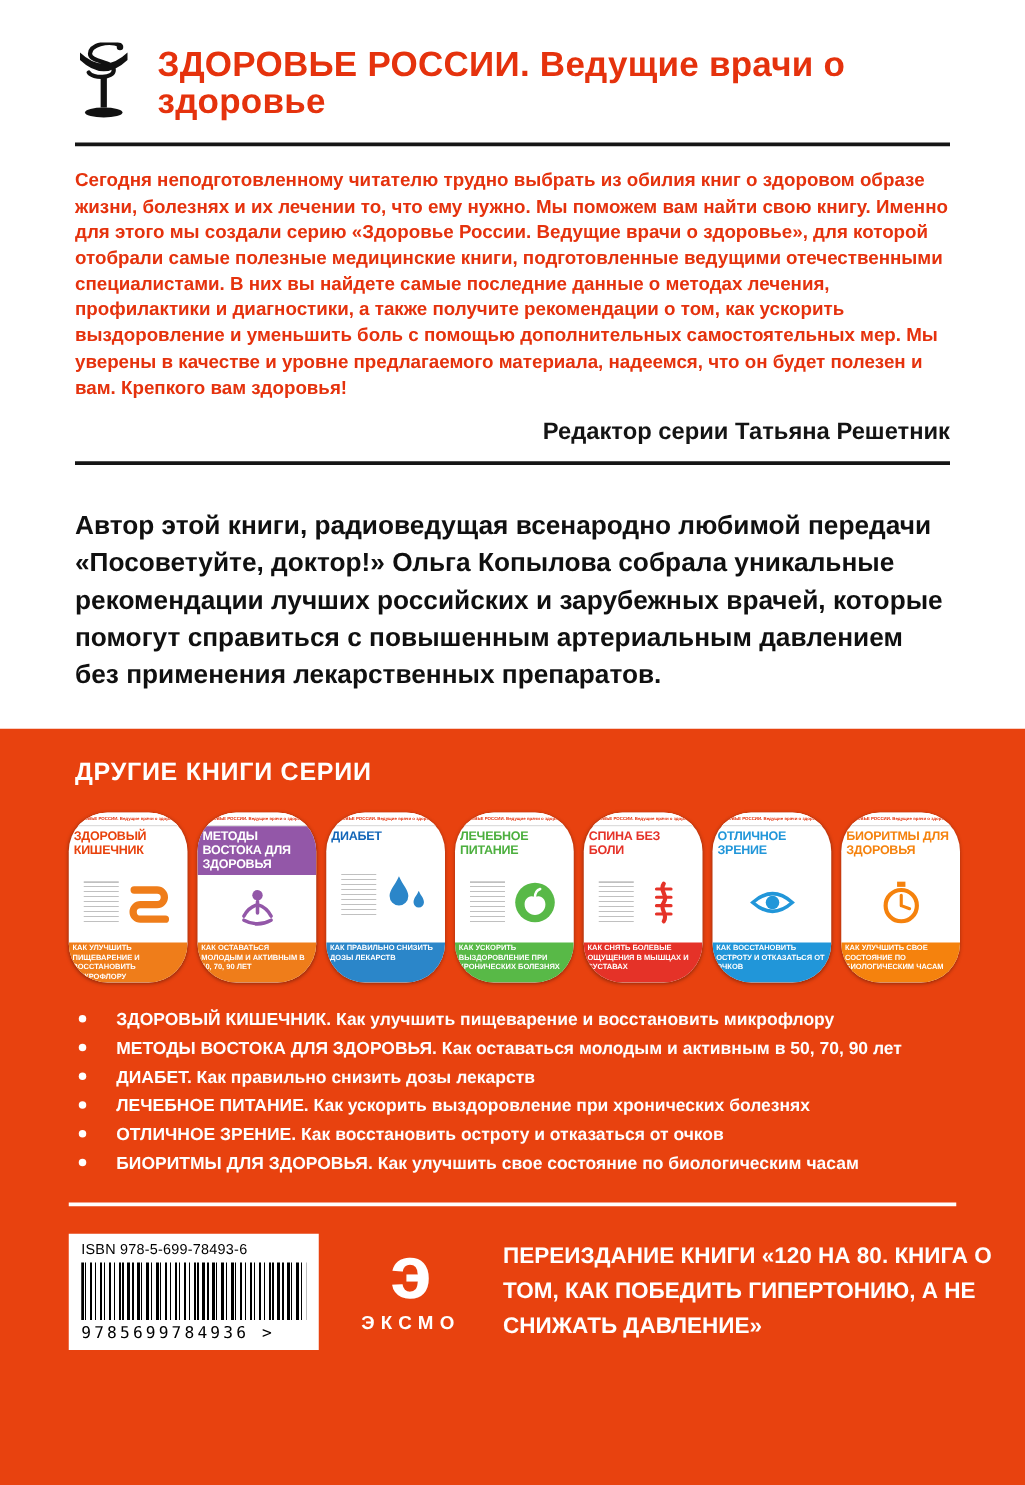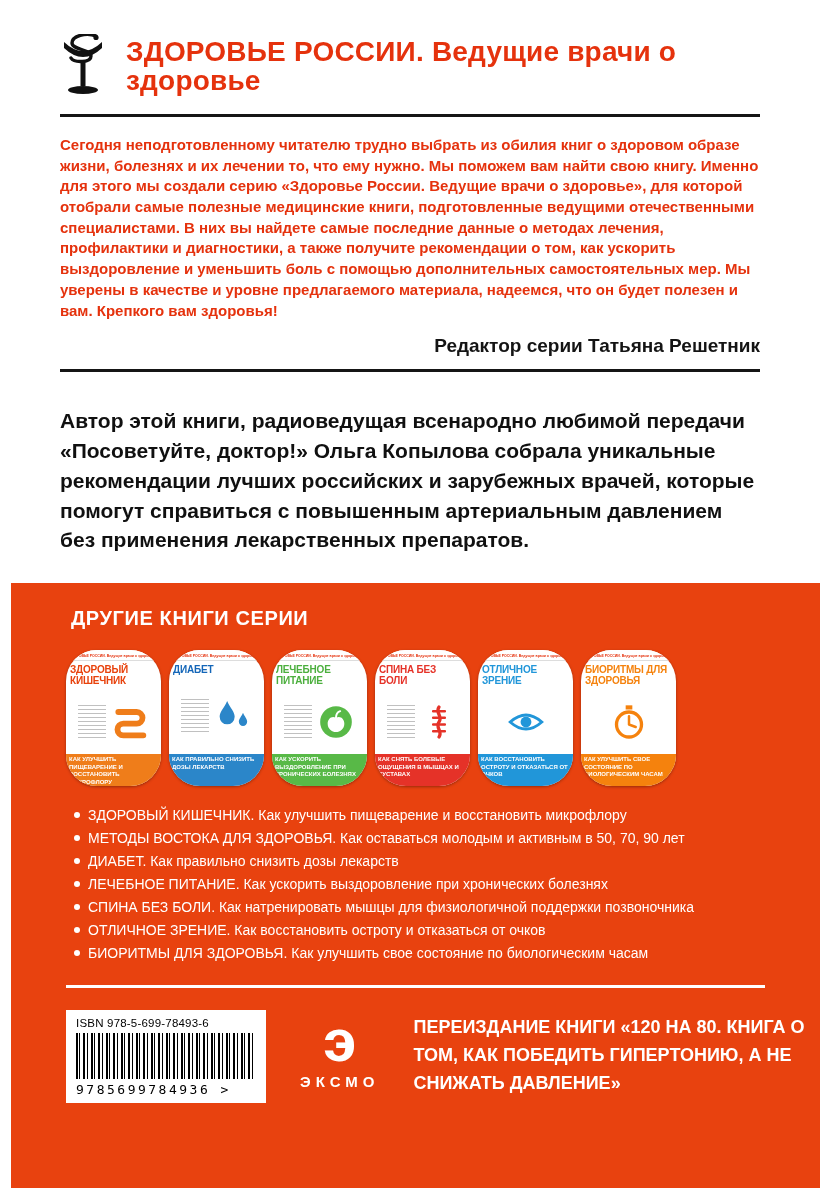--- a/index.html
+++ b/index.html
@@ -28,21 +28,20 @@
   }
   .rule-2{height:3px;background:#151515;margin-top:12px;}
   .annotation{
     margin-top:34px;color:#101010;font-weight:bold;
     font-size:21px;line-height:1.42;margin-bottom:28px;
   }
   
   .red-section{
     flex:1 1 auto;min-height:0;background:#e8420f;color:#ffffff;
     padding:24px 55px 0 55px;
-    margin-left:11px;
   }
   .other-heading{font-size:20px;font-weight:bold;letter-spacing:.6px;margin:0 5px 20px 5px;}
   .covers{display:flex;gap:8px;}
   .cover{
     width:95px;height:136px;background:#ffffff;color:#222222;
     display:flex;flex-direction:column;flex:0 0 auto;
     box-shadow:0 1px 3px rgba(0,0,0,.35);overflow:hidden;border-radius:31px;
   }
   .cover-strip{
     height:10px;border-bottom:1px solid #dddddd;display:flex;align-items:center;
@@ -63,22 +62,22 @@
   }
   .cover-icon{line-height:0;}
   .cover-icon svg{width:40px;height:40px;display:block;}
   .cover-band{
     flex:0 0 auto;height:28px;color:#ffffff;font-weight:bold;font-size:6px;
     line-height:1.25;padding:2px 3px;text-transform:uppercase;overflow:hidden;
   }
   
   .book-list{list-style:none;margin:18px 0 0 0;padding:0 0 0 8px;}
   .book-list li{
-    display:flex;align-items:baseline;gap:8px;
-    font-size:14px;font-weight:normal;line-height:23px;white-space:nowrap;
+    display:flex;align-items:baseline;gap:24px;
+    font-size:14px;font-weight:bold;line-height:23px;white-space:nowrap;
   }
   .bullet{
     flex:0 0 auto;width:6px;height:6px;border-radius:50%;background:#ffffff;
     position:relative;top:-2px;
   }
   .rule-white{height:3px;background:#ffffff;margin-top:20px;}
   
   .footer{display:flex;align-items:flex-start;gap:34px;margin-top:22px;}
   .barcode{
     background:#ffffff;color:#000000;width:180px;flex:0 0 auto;
@@ -147,20 +146,35 @@
           <span class="toc-lines"></span>
           <span class="cover-icon" style="color: rgb(239, 125, 26);">
             <svg viewBox="0 0 48 48">
                 <path d="M10 12 h22 a7 7 0 0 1 0 14 h-16 a7 7 0 0 0 0 14 h24" fill="none" stroke="currentColor" stroke-width="7" stroke-linecap="round"></path>
               </svg>
           </span>
         </div>
         <div class="cover-band" style="background: rgb(239, 125, 26);">КАК УЛУЧШИТЬ ПИЩЕВАРЕНИЕ И ВОССТАНОВИТЬ МИКРОФЛОРУ</div>
       </div>
 
+      <div class="cover">
+        <div class="cover-strip">
+            <span class="mini">ЗДОРОВЬЕ РОССИИ. Ведущие врачи о здоровье</span>
+          </div>
+        <div class="cover-title" style="color: rgb(255, 255, 255); background: rgb(147, 87, 168);">МЕТОДЫ ВОСТОКА ДЛЯ ЗДОРОВЬЯ</div>
+        <div class="cover-mid">
+          <span class="cover-icon" style="color: rgb(147, 87, 168);">
+            <svg viewBox="0 0 48 48">
+              <circle cx="24" cy="11" r="5" fill="currentColor"></circle>
+              <path d="M24 17 L24 28 M24 20 C17 22 13 27 11 31 M24 20 C31 22 35 27 37 31 M11 35 Q24 42 37 35" fill="none" stroke="currentColor" stroke-width="3.4" stroke-linecap="round"></path>
+            </svg>
+          </span>
+        </div>
+        <div class="cover-band" style="background: rgb(239, 125, 26);">КАК ОСТАВАТЬСЯ МОЛОДЫМ И АКТИВНЫМ В 50, 70, 90 ЛЕТ</div>
+      </div>
 
       <div class="cover">
         <div class="cover-strip">
             <span class="mini">ЗДОРОВЬЕ РОССИИ. Ведущие врачи о здоровье</span>
           </div>
         <div class="cover-title" style="color: rgb(20, 102, 184);">ДИАБЕТ</div>
         <div class="cover-mid">
           <span class="toc-lines"></span>
           <span class="cover-icon" style="color: rgb(43, 134, 201);">
             <svg viewBox="0 0 48 48">
@@ -251,24 +265,20 @@
           <span class="bullet"></span>
           <span>МЕТОДЫ ВОСТОКА ДЛЯ ЗДОРОВЬЯ. Как оставаться молодым и активным в 50, 70, 90 лет</span>
         </li>
       <li>
           <span class="bullet"></span>
           <span>ДИАБЕТ. Как правильно снизить дозы лекарств</span>
         </li>
       <li>
           <span class="bullet"></span>
           <span>ЛЕЧЕБНОЕ ПИТАНИЕ. Как ускорить выздоровление при хронических болезнях</span>
-        </li>
-      <li>
-          <span class="bullet"></span>
-          <span>СПИНА БЕЗ БОЛИ. Как натренировать мышцы для физиологичной поддержки позвоночника</span>
         </li>
       <li>
           <span class="bullet"></span>
           <span>ОТЛИЧНОЕ ЗРЕНИЕ. Как восстановить остроту и отказаться от очков</span>
         </li>
       <li>
           <span class="bullet"></span>
           <span>БИОРИТМЫ ДЛЯ ЗДОРОВЬЯ. Как улучшить свое состояние по биологическим часам</span>
         </li>
     </ul>

